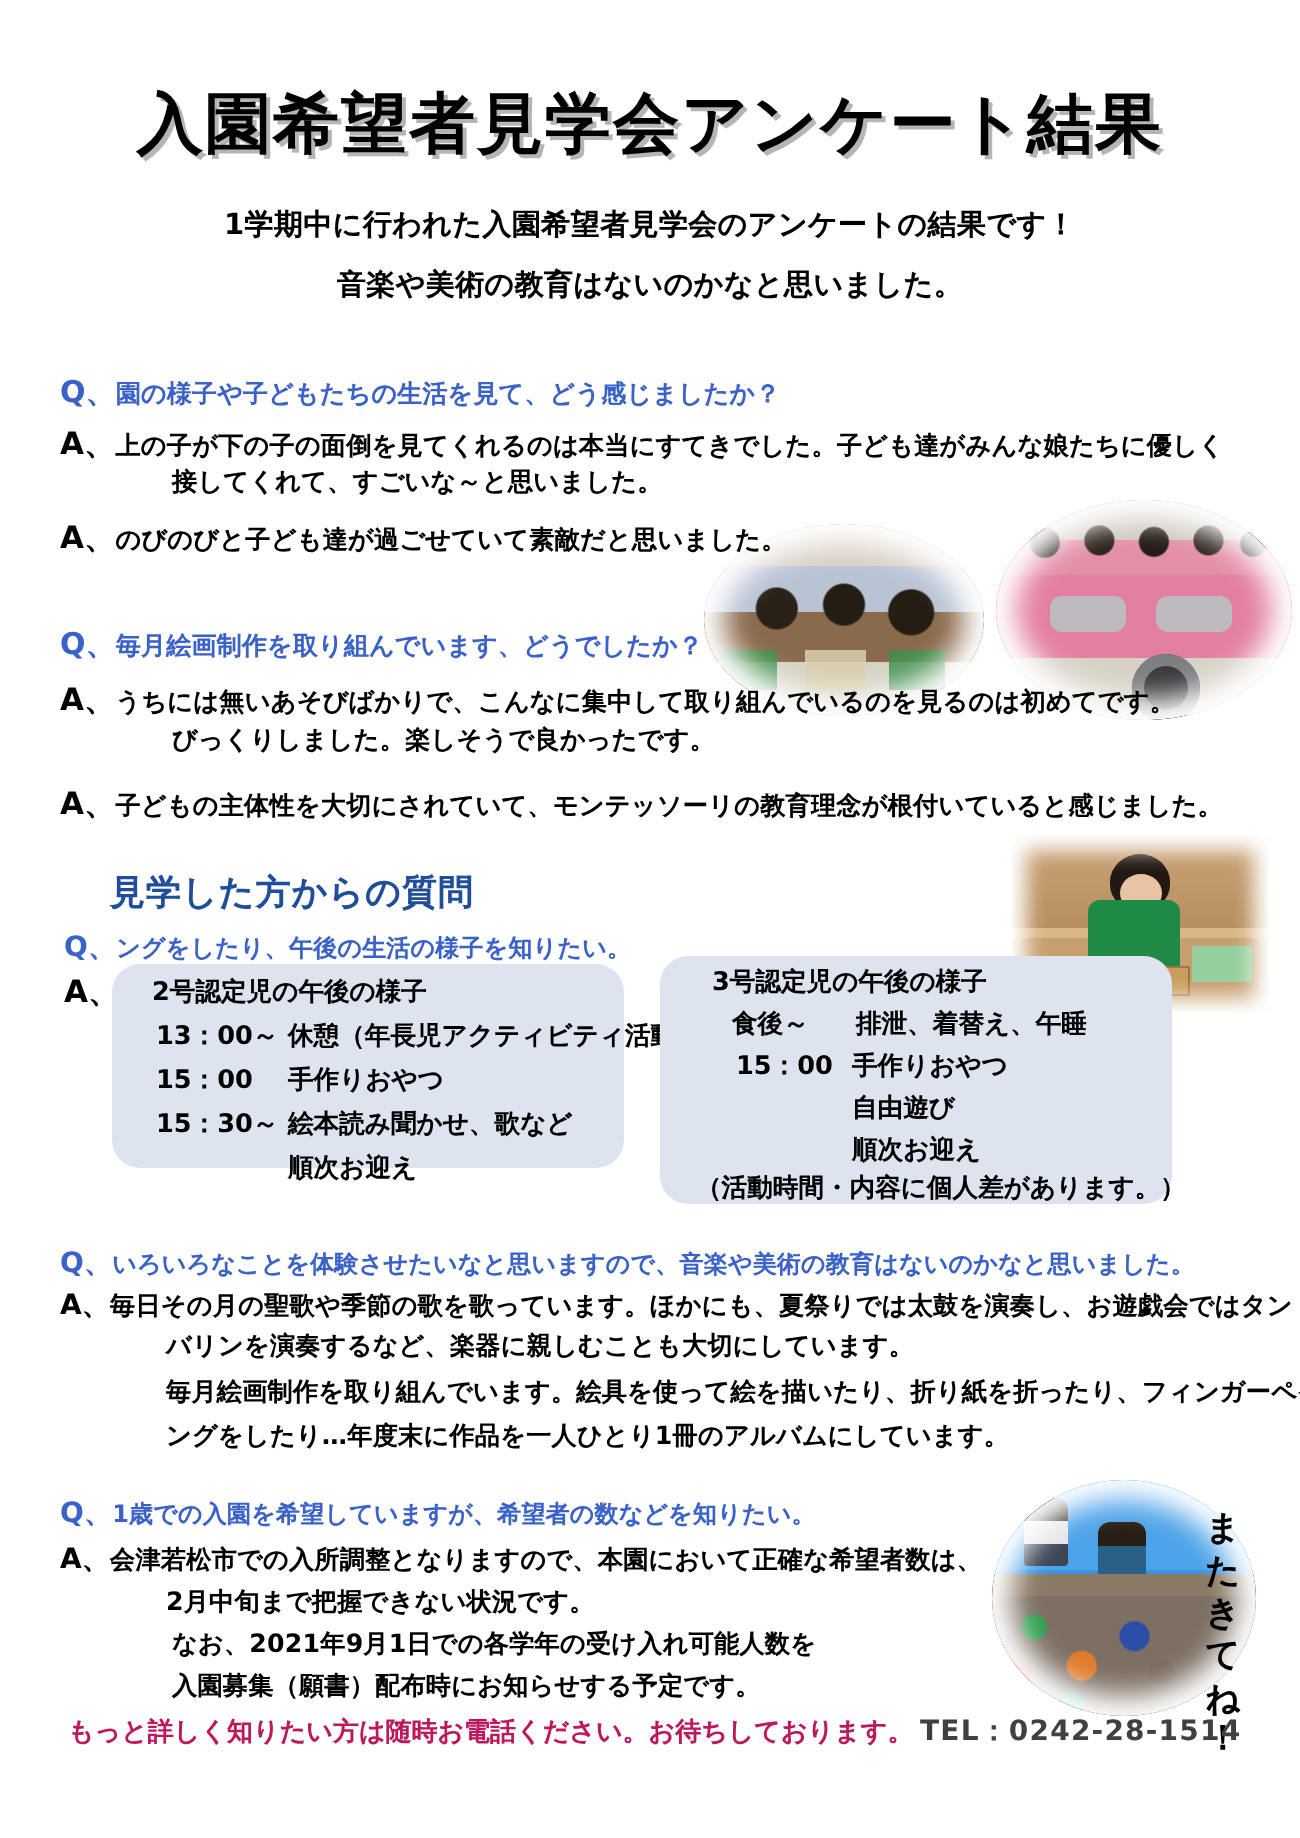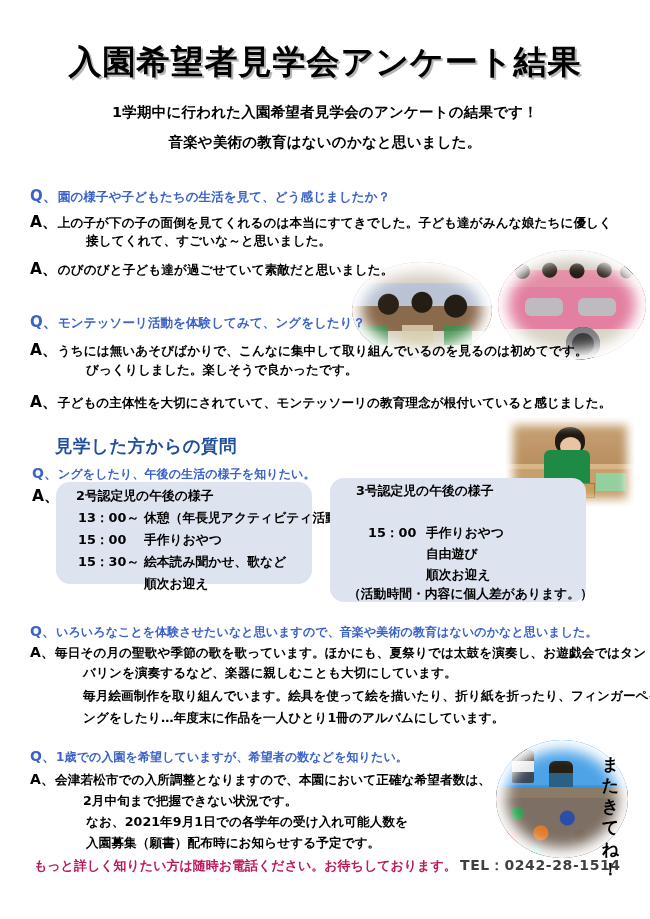--- a/index.html
+++ b/index.html
@@ -313,21 +313,21 @@
 <div class="aline" style="left:30px; top:212px;">
   <span class="amark">A、</span><span>上の子が下の子の面倒を見てくれるのは本当にすてきでした。子ども達がみんな娘たちに優しく</span>
 </div>
 <div class="aline2" style="left:58px; top:233px;">接してくれて、すごいな～と思いました。</div>
 
 <div class="aline" style="left:30px; top:259px;">
   <span class="amark">A、</span><span>のびのびと子ども達が過ごせていて素敵だと思いました。</span>
 </div>
 
 <div class="qline" style="left:30px; top:313px;">
-  <span class="qmark">Q、</span><span>モンテッソーリ活動を体験してみて、ングをしたり？</span>
+  <span class="qmark">Q、</span><span>毎月絵画制作を取り組んでいます、どうでしたか？</span>
 </div>
 
 <div class="aline" style="left:30px; top:340px;text-align:right;">
   <span class="amark">A、</span><span>うちには無いあそびばかりで、こんなに集中して取り組んでいるのを見るのは初めてです。</span>
 </div>
 <div class="aline2" style="left:58px; top:362px;">びっくりしました。楽しそうで良かったです。</div>
 
 <div class="aline" style="left:30px; top:392px;">
   <span class="amark">A、</span><span>子どもの主体性を大切にされていて、モンテッソーリの教育理念が根付いていると感じました。</span>
 </div>
@@ -356,20 +356,23 @@
   <div class="sched-row" style="left:22px; top:72px;">
     <span class="sched-time" style="width:66px;">15：30～</span><span>絵本読み聞かせ、歌など</span>
   </div>
 </div>
 
 <div class="sched-row" style="left:144px; top:576px;">順次お迎え</div>
 
 <div class="sched-box" id="sched-right">
   <div class="sched-row" style="left:26px; top:5px;">3号認定児の午後の様子</div>
 
+  <div class="sched-row" style="left:36px; top:26px;">
+    <span class="sched-time" style="width:62px;">食後～</span><span>排泄、着替え、午睡</span>
+  </div>
 
   <div class="sched-row" style="left:38px; top:47px;">
     <span class="sched-time" style="width:58px;">15：00</span><span>手作りおやつ</span>
   </div>
 
   <div class="sched-row" style="left:96px; top:68px;">自由遊び</div>
   <div class="sched-row" style="left:96px; top:89px;">順次お迎え</div>
   <div class="sched-row" style="left:18px; top:108px;">（活動時間・内容に個人差があります。）</div>
 </div>
 

